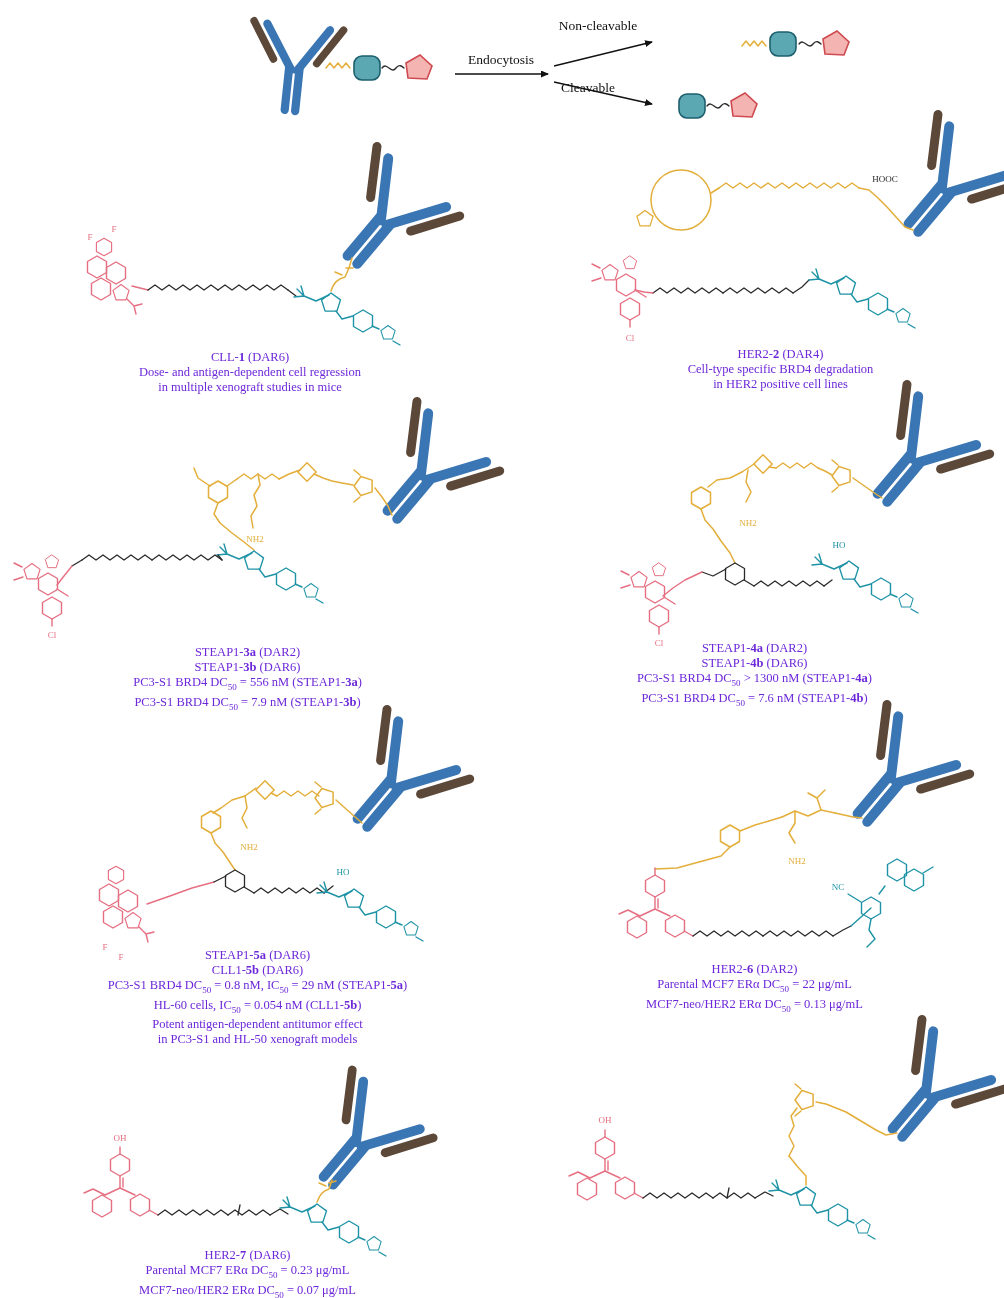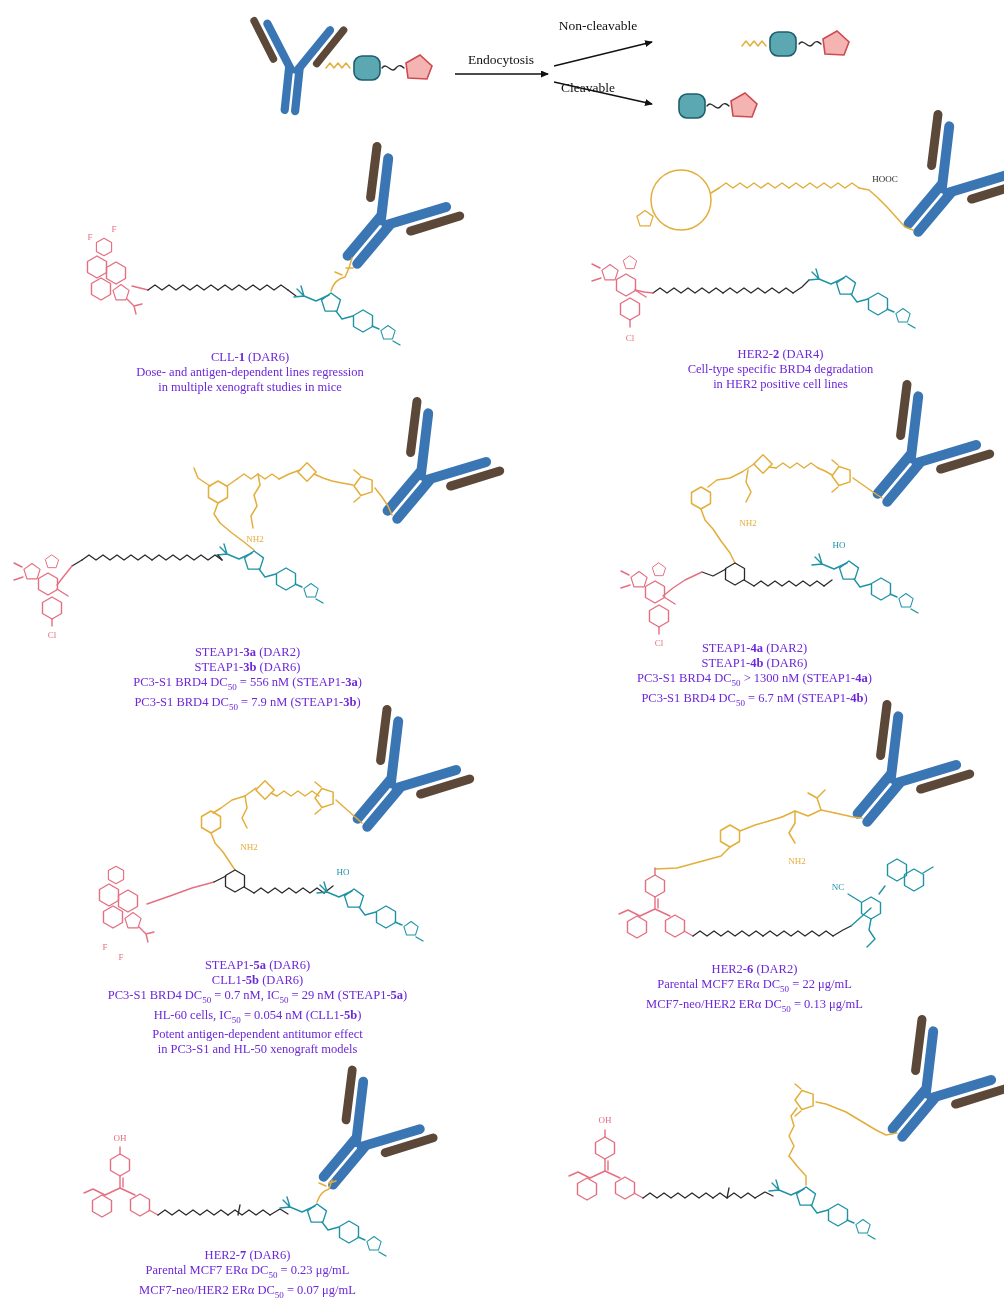--- a/index.html
+++ b/index.html
@@ -160,21 +160,21 @@
       <g class="teal">
         <use href="#m-vhl" transform="translate(302,162)"></use>
       </g>
       <g class="yellow">
         <path d="M301,151 c3,-9 7,-12 14,-14 l4,-9 3,-10"></path>
         <path d="M312,135 l-7,-3 M316,128 l7,0"></path>
       </g>
     </svg>
     <div class="caption" style="top:210px">
         <div class="cap-line"><span>CLL-</span><span class="b">1</span><span> (DAR6)</span></div>
-        <div class="cap-line"><span>Dose- and antigen-dependent lines regression</span></div>
+        <div class="cap-line"><span>Dose- and antigen-dependent cell regression</span></div>
         <div class="cap-line"><span>in multiple xenograft studies in mice</span></div>
       </div>
   </section>
 
   <section class="panel" style="left:531px;top:125px;width:499px;height:268px">
     <svg class="mol" width="499" height="268" viewBox="0 0 499 268">
       <g transform="translate(420,58) rotate(40) scale(0.9) translate(-70,-75)">
           <use href="#antibody-g"></use>
         </g>
       <g class="yellow">
@@ -281,21 +281,21 @@
       </g>
       <g class="teal">
         <use href="#m-vhl" transform="translate(345,172)"></use>
         <text class="al" x="334" y="150">HO</text>
       </g>
     </svg>
     <div class="caption" style="top:243px">
         <div class="cap-line"><span>STEAP1-</span><span class="b">4a</span><span> (DAR2)</span></div>
         <div class="cap-line"><span>STEAP1-</span><span class="b">4b</span><span> (DAR6)</span></div>
         <div class="cap-line"><span>PC3-S1 BRD4 DC</span><span class="sub">50</span><span> &gt; 1300 nM (STEAP1-</span><span class="b">4a</span><span>)</span></div>
-        <div class="cap-line"><span>PC3-S1 BRD4 DC</span><span class="sub">50</span><span> = 6.7 nM (STEAP1-</span><span class="b">4b</span><span>)</span></div>
+        <div class="cap-line"><span>PC3-S1 BRD4 DC</span><span class="sub">50</span><span> = 7.6 nM (STEAP1-</span><span class="b">4b</span><span>)</span></div>
       </div>
   </section>
 
   <section class="panel" style="left:25px;top:718px;width:465px;height:330px">
     <svg class="mol" width="465" height="330" viewBox="0 0 465 330">
       <g transform="translate(375,60) rotate(40) scale(0.9) translate(-70,-75)">
           <use href="#antibody-g"></use>
         </g>
       <g class="yellow">
         <use href="#m-succ" transform="translate(300,80)"></use>
@@ -321,24 +321,24 @@
         <path d="M201,158 l-12,6"></path>
         <path d="M219,169 l10,6"></path>
         <use href="#zig5" transform="translate(229,175)"></use>
         <path d="M299,175 l9,-7"></path>
       </g>
       <g class="teal">
         <use href="#m-vhl" transform="translate(330,180)"></use>
         <text class="al" x="318" y="157">HO</text>
       </g>
     </svg>
-    <div class="caption" style="top:240px">
+    <div class="caption" style="top:230px">
         <div class="cap-line"><span>STEAP1-</span><span class="b">5a</span><span> (DAR6)</span></div>
         <div class="cap-line"><span>CLL1-</span><span class="b">5b</span><span> (DAR6)</span></div>
-        <div class="cap-line"><span>PC3-S1 BRD4 DC</span><span class="sub">50</span><span> = 0.7 nM, IC</span><span class="sub">50</span><span> = 29 nM (STEAP1-</span><span class="b">5a</span><span>)</span></div>
+        <div class="cap-line"><span>PC3-S1 BRD4 DC</span><span class="sub">50</span><span> = 0.8 nM, IC</span><span class="sub">50</span><span> = 29 nM (STEAP1-</span><span class="b">5a</span><span>)</span></div>
         <div class="cap-line"><span>HL-60 cells, IC</span><span class="sub">50</span><span> = 0.054 nM (CLL1-</span><span class="b">5b</span><span>)</span></div>
         <div class="cap-line"><span>Potent antigen-dependent antitumor effect</span></div>
         <div class="cap-line"><span>in PC3-S1 and HL-50 xenograft models</span></div>
       </div>
   </section>
 
   <section class="panel" style="left:505px;top:718px;width:499px;height:310px">
     <svg class="mol" width="499" height="310" viewBox="0 0 499 310">
       <g transform="translate(395,55) rotate(40) scale(0.9) translate(-70,-75)">
           <use href="#antibody-g"></use>

